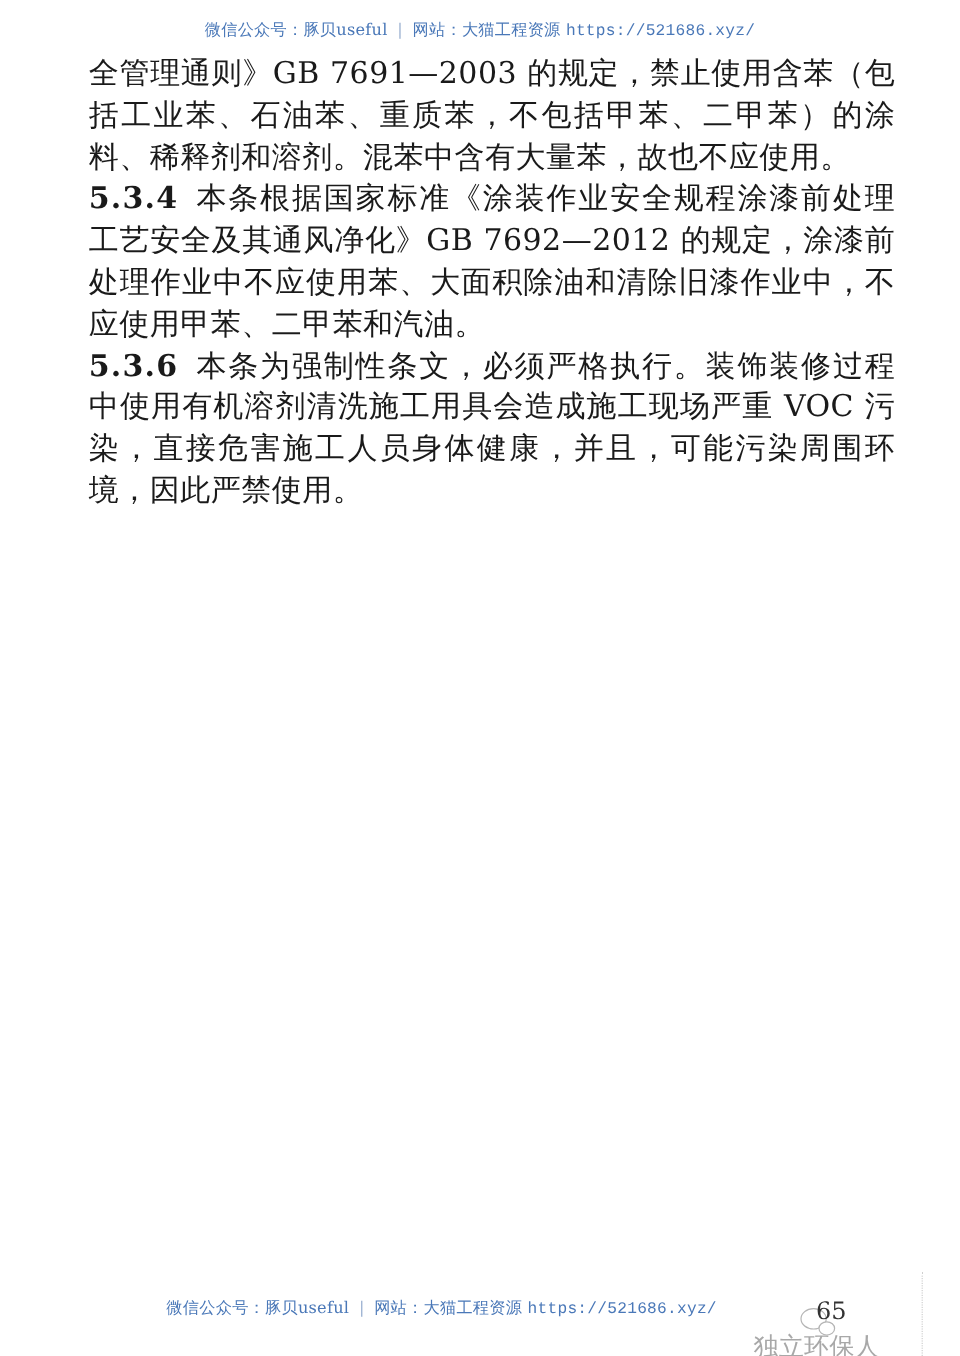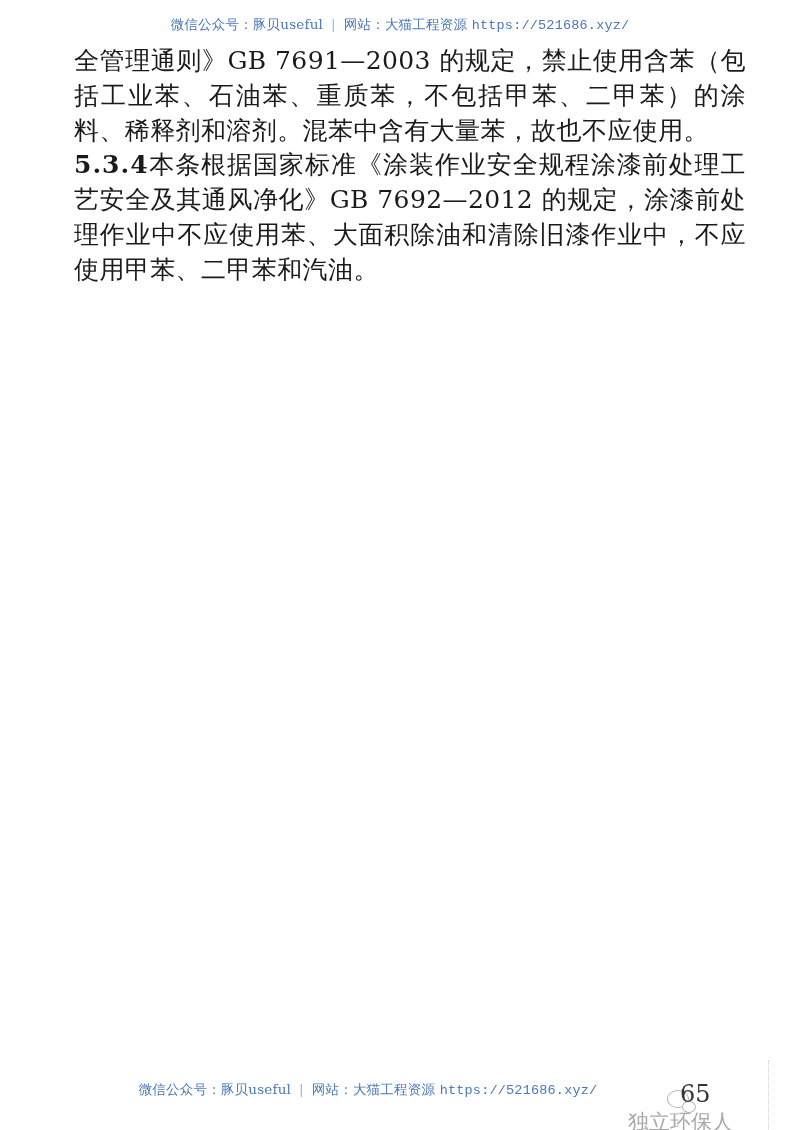--- a/index.html
+++ b/index.html
@@ -30,27 +30,27 @@
     width: 672px;
     font-size: 25px;
     line-height: 34.8px;
     letter-spacing: 0.4px;
     text-align: justify;
   }
   .para { margin: 0; }
   .sec-num {
     font-weight: bold;
     font-family: "DejaVu Serif", "Liberation Serif", serif;
-    margin-right: 0;
+    margin-right: 14px;
     letter-spacing: 1px;
   }
   .page-num {
     position: absolute;
     left: 680px; top: 1080px;
-    font-size: 24px;
+    font-size: 20px;
     color: #333;
   }
   .wechat-mark {
     position: absolute;
     left: 628px; top: 1090px;
     font-family: "DejaVu Sans", sans-serif;
     font-size: 21px;
     color: #9a9a9a;
     opacity: 0.85;
     display: flex; align-items: center; flex-direction: column;
@@ -84,20 +84,23 @@
   <span class="url">https://521686.xyz/</span>
 </div>
 
 <div class="body-text">
   <p class="para">
     <span>全管理通则》GB 7691—2003 的规定，禁止使用含苯（包括工业苯、石油苯、重质苯，不包括甲苯、二甲苯）的涂料、稀释剂和溶剂。混苯中含有大量苯，故也不应使用。</span>
   </p>
   <p class="para">
     <span class="sec-num">5.3.4</span><span>本条根据国家标准《涂装作业安全规程涂漆前处理工艺安全及其通风净化》GB 7692—2012 的规定，涂漆前处理作业中不应使用苯、大面积除油和清除旧漆作业中，不应使用甲苯、二甲苯和汽油。</span>
   </p>
+  <p class="para">
+    <span class="sec-num">5.3.6</span><span>本条为强制性条文，必须严格执行。装饰装修过程中使用有机溶剂清洗施工用具会造成施工现场严重 VOC 污染，直接危害施工人员身体健康，并且，可能污染周围环境，因此严禁使用。</span>
+  </p>
 </div>
 
 <div class="watermark" id="wm-bottom">
   <span>微信公众号：豚贝useful</span><span class="sep">|</span><span>网站：大猫工程资源</span>
   <span class="url">https://521686.xyz/</span>
 </div>
 
 <div class="wechat-mark">
   <span class="wechat-icon"></span>
   <span>独立环保人</span>

